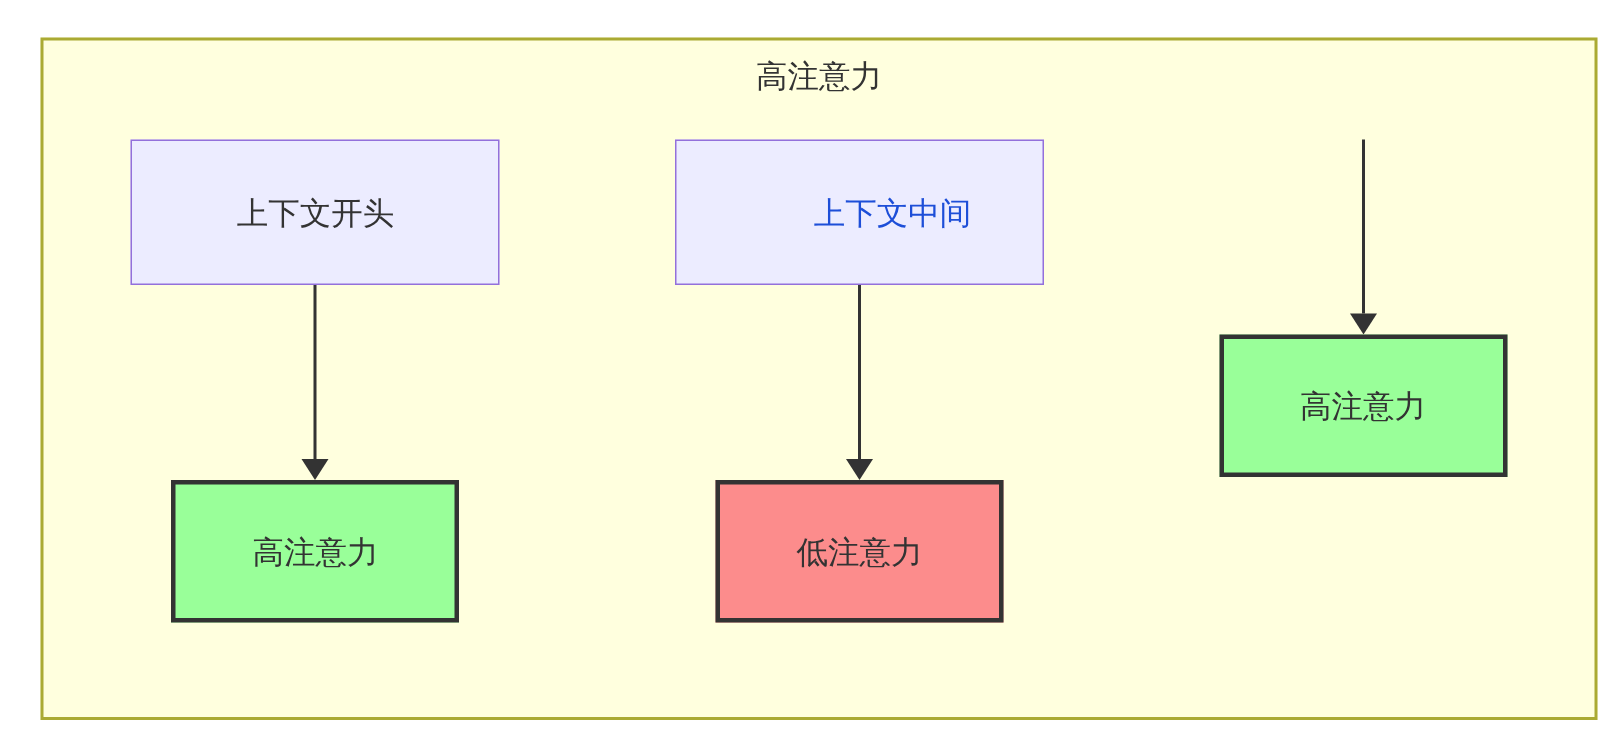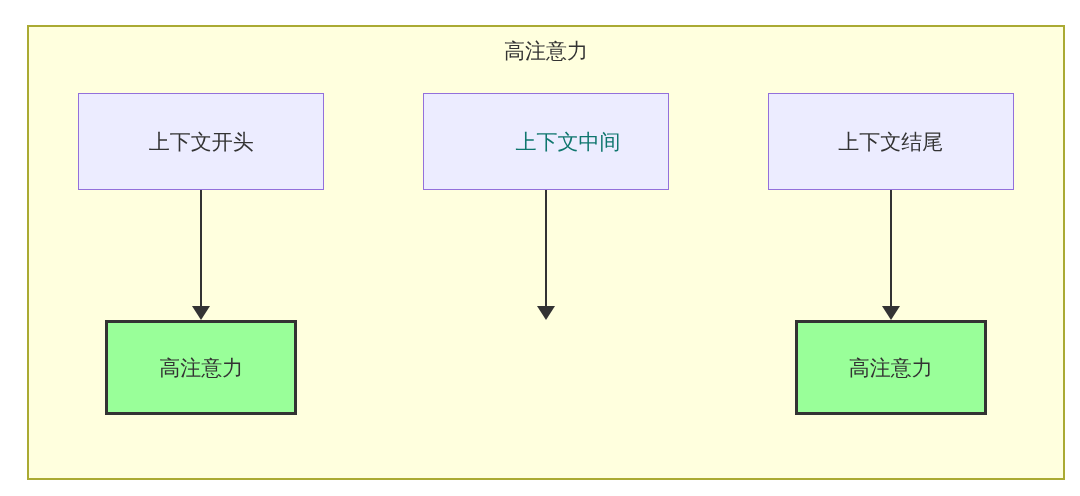--- a/index.html
+++ b/index.html
@@ -90,29 +90,29 @@
     <div class="column">
       <div class="node source-node" style="background-color: rgb(236, 236, 255); border-color: rgb(147, 112, 219); color: rgb(51, 51, 51);">上下文开头</div>
       <div class="arrow">
         <div class="arrow-line" style="background-color: rgb(51, 51, 51);"></div>
         <div class="arrow-head" style="border-top-color: rgb(51, 51, 51);"></div>
       </div>
       <div class="node target-node" style="background-color: rgb(153, 255, 153); border-color: rgb(51, 51, 51); color: rgb(51, 51, 51);">高注意力</div>
     </div>
 
     <div class="column">
-      <div class="node source-node" style="background-color: rgb(236, 236, 255); border-color: rgb(147, 112, 219); color: #0f766e; padding-left: 44px;">上下文中间</div>
+      <div class="node source-node" style="background-color: rgb(236, 236, 255); border-color: rgb(147, 112, 219); color: #1d4ed8; padding-left: 44px;">上下文中间</div>
       <div class="arrow">
         <div class="arrow-line" style="background-color: rgb(51, 51, 51);"></div>
         <div class="arrow-head" style="border-top-color: rgb(51, 51, 51);"></div>
       </div>
+      <div class="node target-node" style="background-color: rgb(252, 140, 140); border-color: rgb(51, 51, 51); color: rgb(51, 51, 51);">低注意力</div>
     </div>
 
     <div class="column">
-      <div class="node source-node" style="background-color: rgb(236, 236, 255); border-color: rgb(147, 112, 219); color: rgb(51, 51, 51);">上下文结尾</div>
       <div class="arrow">
         <div class="arrow-line" style="background-color: rgb(51, 51, 51);"></div>
         <div class="arrow-head" style="border-top-color: rgb(51, 51, 51);"></div>
       </div>
       <div class="node target-node" style="background-color: rgb(153, 255, 153); border-color: rgb(51, 51, 51); color: rgb(51, 51, 51);">高注意力</div>
     </div>
 
   </div>
 </div>
 

